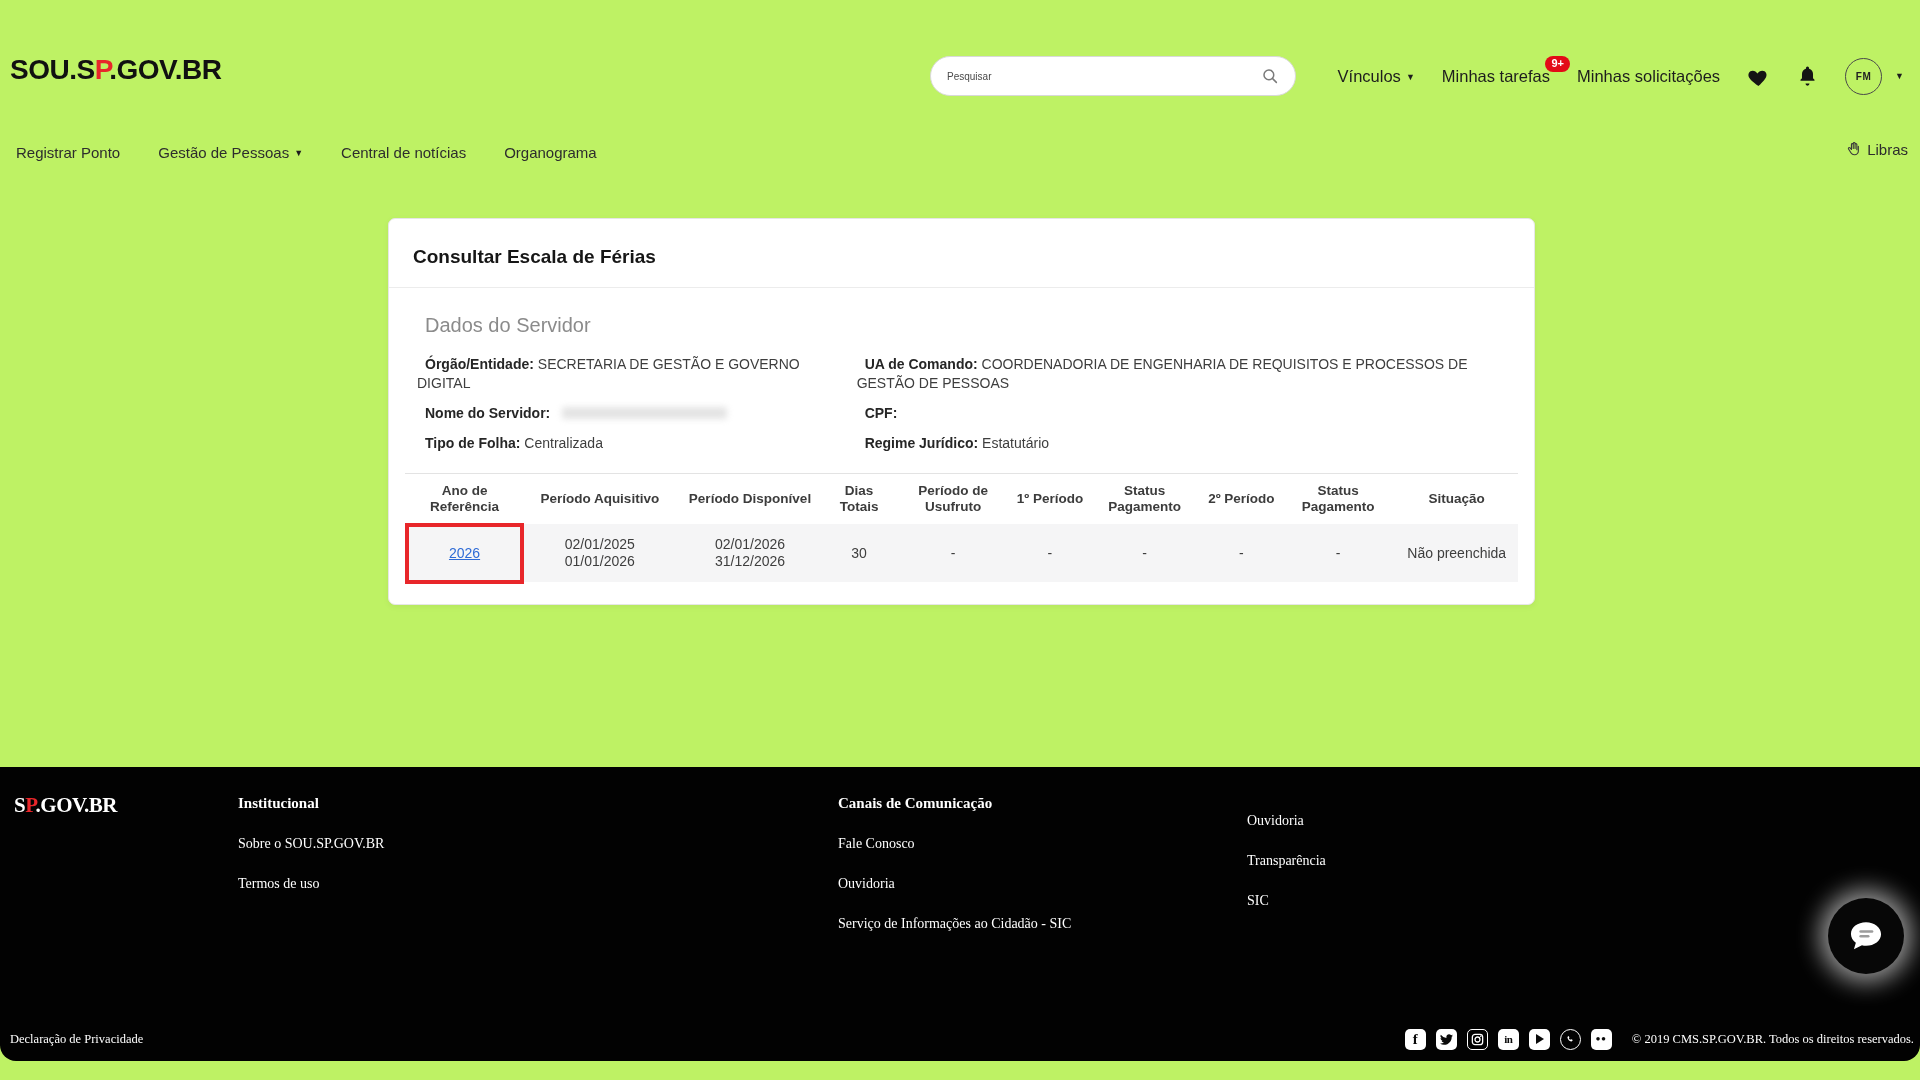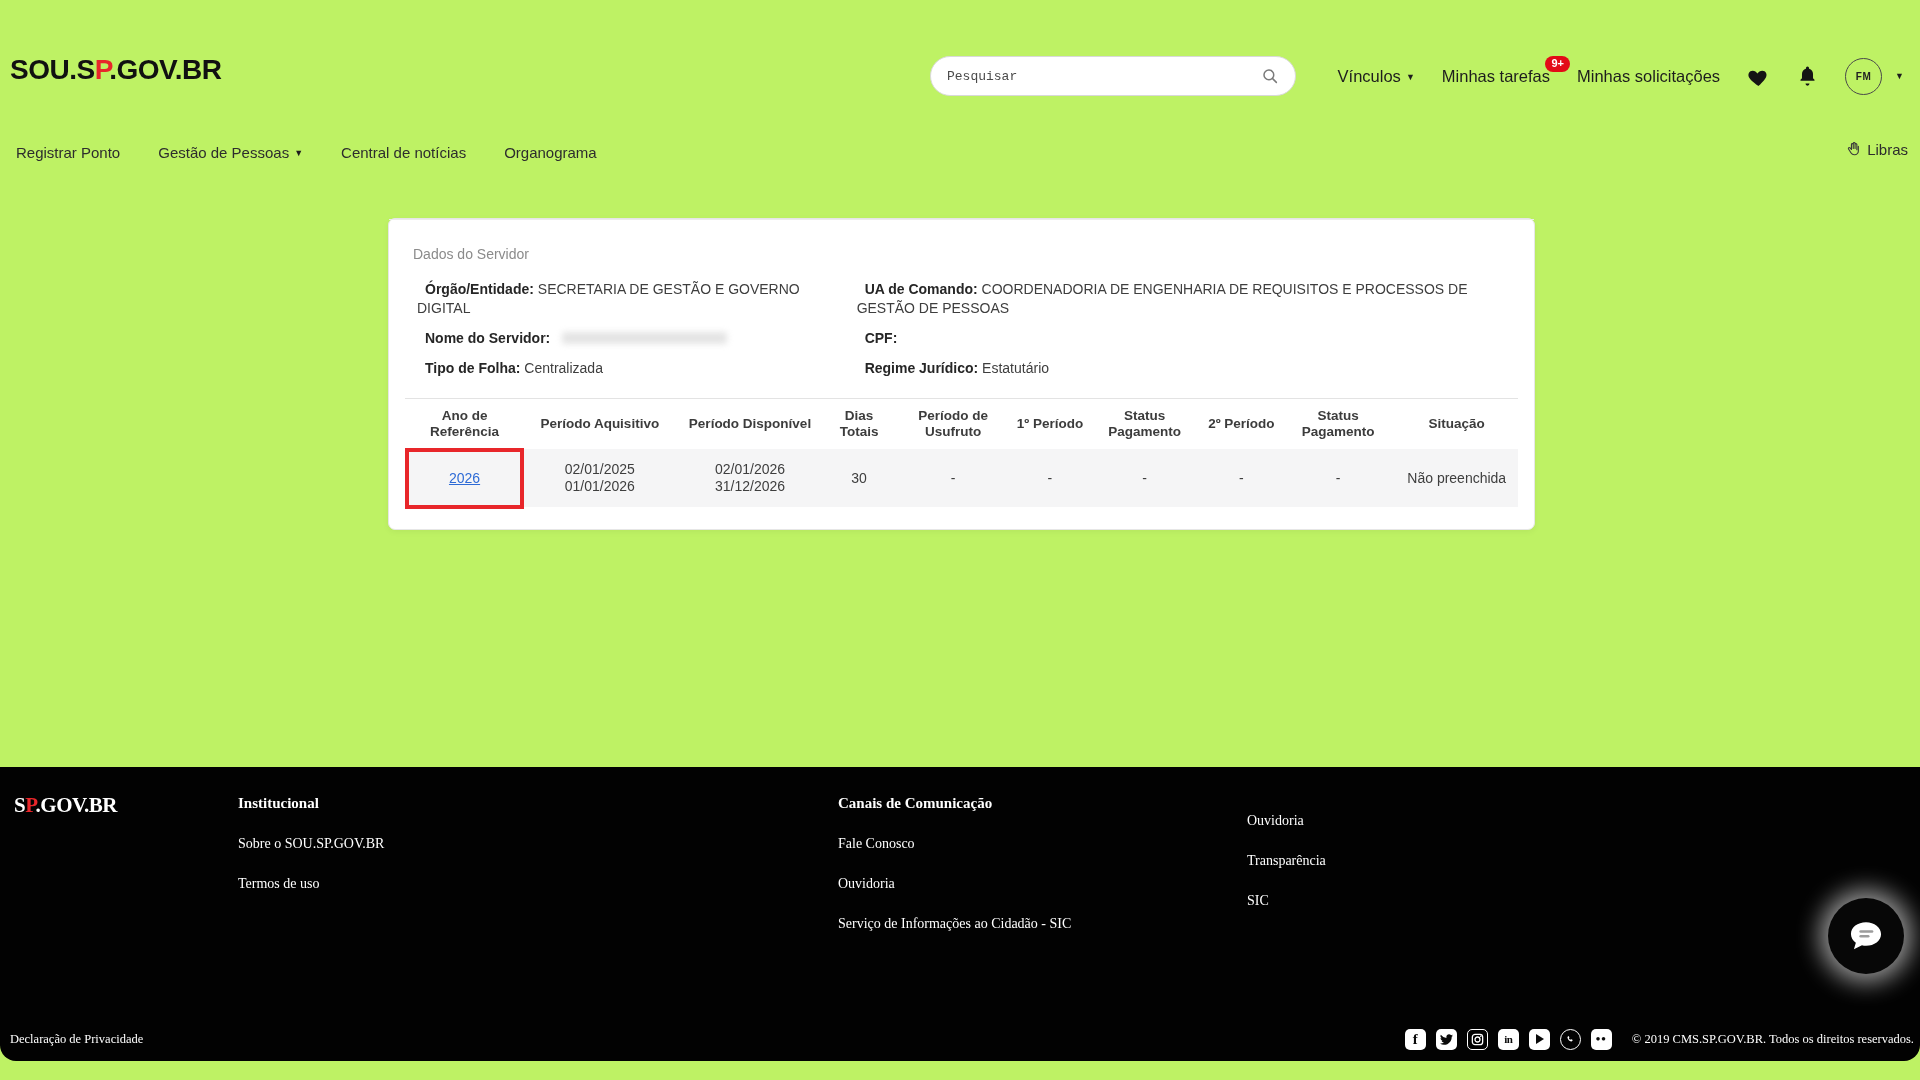--- a/index.html
+++ b/index.html
@@ -5,42 +5,42 @@
   * { margin:0; padding:0; box-sizing:border-box; }
   html,body { background:#fff; }
   body { font-family:"Liberation Sans", sans-serif; color:#1f1f1f; }
   .page { position:relative; width:1920px; height:1080px; background:#bef264; overflow:hidden; }
 
   
   .topbar { position:absolute; top:40px; left:0; width:1920px; height:72px; }
   .logo { position:absolute; left:10px; top:14px; font-size:28px; font-weight:900; letter-spacing:-0.5px; color:#111; white-space:nowrap; }
   .logo .sp-p { color:#e8262a; }
   .search-wrap { position:absolute; left:930px; top:16px; width:366px; height:40px; border:1px solid #d9d9d9; border-radius:22px; background:#fff; display:flex; align-items:center; padding:0 16px; }
-  .search-wrap input { border:none; outline:none; flex:1; font-size:13px; font-family:Liberation Mono, monospace; color:#333; background:transparent; }
+  .search-wrap input { border:none; outline:none; flex:1; font-size:10px; font-family:Liberation Sans, sans-serif; color:#333; background:transparent; }
   .search-wrap input::placeholder { color:#4a4a4a; opacity:1; }
   .hmenu { position:absolute; right:16px; top:10px; height:52px; display:flex; align-items:center; gap:27px; }
   .hmenu .hitem { font-size:16.5px; color:#1d1d1d; cursor:pointer; white-space:nowrap; position:relative; }
   .caret { font-size:9px; color:#1d1d1d; margin-left:5px; vertical-align:2px; }
   .badge { position:absolute; top:-11px; right:-20px; background:#e30b17; color:#fff; font-size:11px; font-weight:bold; padding:2px 6px 3px; border-radius:10px; line-height:1; }
   .icon-btn { display:flex; align-items:center; cursor:pointer; }
   .avatar-group { display:flex; align-items:center; gap:8px; cursor:pointer; }
   .avatar { width:37px; height:37px; border-radius:50%; border:1.6px solid #4a4a4a; display:flex; align-items:center; justify-content:center; font-size:10px; font-weight:bold; color:#222; letter-spacing:0.5px; }
 
   
   .navbar { position:absolute; top:132px; left:0; width:1920px; height:40px; display:flex; align-items:center; }
   .nav-items { display:flex; gap:38px; padding-left:16px;text-align:right; }
   .nav-item { font-size:15px; color:#2d2d2d; cursor:pointer; white-space:nowrap; }
   .libras { position:absolute; right:12px; top:8px; display:flex; align-items:center; gap:4px; font-size:15px; color:#2d2d2d; cursor:pointer; }
 
   
   .card { position:absolute; left:388px; top:218px; width:1147px; background:#fff; border:1px solid #e6e6e6; border-radius:7px; box-shadow:0 2px 6px rgba(0,0,0,0.05); }
   .card-title { padding:27px 24px 19px; font-size:19px; font-weight:bold; color:#161616; }
   .card-divider { border-top:1px solid #ececec; }
   .card-body { padding:14px 16px 22px; }
-  .section-title { font-size:14px; color:#8b8b8b; padding-left:8px; margin:12px 0 18px; }
+  .section-title { font-size:20px; color:#8b8b8b; padding-left:8px; margin:12px 12px 18px; }
 
   .field-row { display:flex; }
   .fcol-l { width:39.5%; }
   .fcol-r { width:60.5%; }
   .field { font-size:14px; line-height:19px; margin-bottom:11px; text-indent:8px; color:#3e3e3e;margin-left:12px; }
   .flabel { font-weight:bold; color:#262626; }
   .flabel::after { content:":"; }
   .fvalue { color:#3e3e3e; }
   .redacted { display:inline-block; width:165px; height:12px; margin-left:8px; background:#c3c3c3; filter:blur(3px); opacity:0.45; border-radius:2px; vertical-align:-1px; }
 
@@ -135,20 +135,21 @@
       <span style="display:flex;">
         <svg width="18" height="18" viewBox="0 0 24 24" fill="none" stroke="#3a3a3a" stroke-width="1.5" stroke-linecap="round" stroke-linejoin="round">
             <path d="M8.6 12.5V6a1.2 1.2 0 0 1 2.4 0v5.2M11 11.2V4.6a1.2 1.2 0 0 1 2.4 0v6.6M13.4 11.2V6a1.2 1.2 0 0 1 2.4 0v7M8.6 12.5l-1.9-2.1a1.3 1.3 0 0 0-2 1.6l3.4 5.3a5 5 0 0 0 4.2 2.3h.6a4.9 4.9 0 0 0 4.9-4.9V8.5"></path>
           </svg>
       </span>
       <span>Libras</span>
     </div>
   </div>
 
   <div class="card">
+    <div class="card-title">Consultar Escala de Férias</div>
     <div class="card-divider"></div>
     <div class="card-body">
       <div class="section-title">Dados do Servidor</div>
 
       <div class="field-row">
         <div class="fcol-l">
           <p class="field"><span class="flabel">Órgão/Entidade</span> <span class="fvalue">SECRETARIA DE GESTÃO E GOVERNO DIGITAL</span></p>
         </div>
         <div class="fcol-r">
           <p class="field"><span class="flabel">UA de Comando</span> <span class="fvalue">COORDENADORIA DE ENGENHARIA DE REQUISITOS E PROCESSOS DE GESTÃO DE PESSOAS</span></p>

